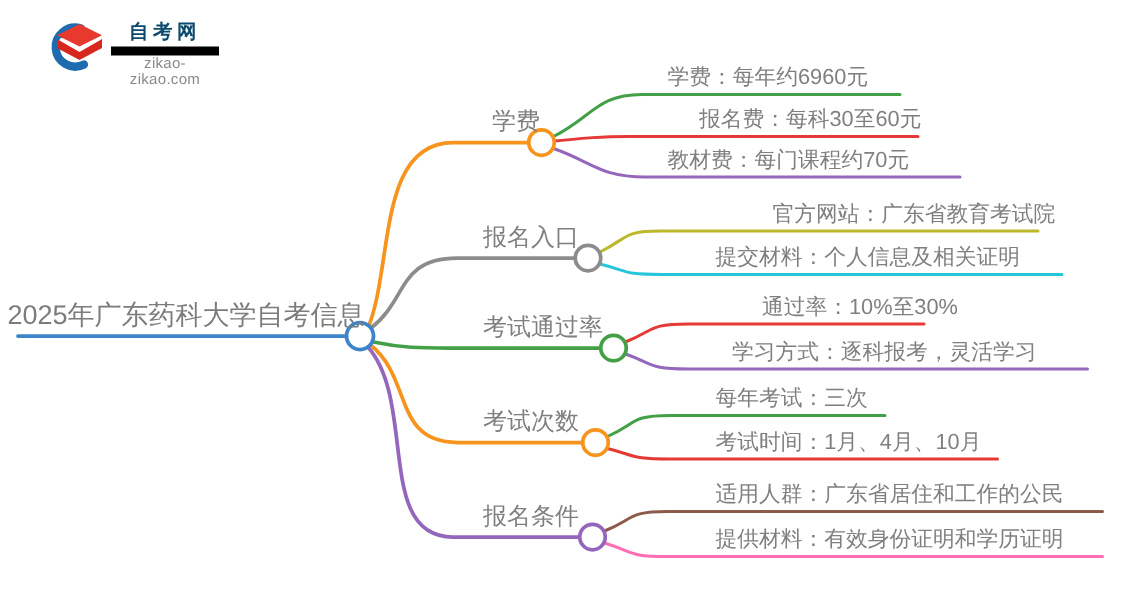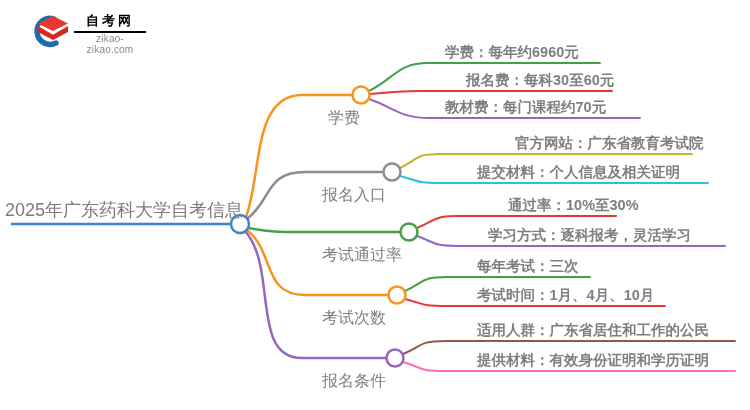--- a/index.html
+++ b/index.html
@@ -3,25 +3,25 @@
 <meta charset="utf-8">
 <style>
   html,body{margin:0;padding:0;background:#fff;}
   #stage{
     position:relative;width:750px;height:410px;background:#ffffff;overflow:hidden;
     font-family:"Liberation Sans","DejaVu Sans",sans-serif;
   }
   #edges{position:absolute;left:0;top:0;width:750px;height:410px;}
   .label{position:absolute;white-space:nowrap;color:#7f7f7f;line-height:19px;}
   .root-label{font-size:18px;text-align:right;width:228px;left:5px;top:201px;color:#7c7c7c;}
-  .branch-label{font-size:16px;margin-top:36px;}
-  .leaf-label{font-size:14.5px;font-weight:bold;}
+  .branch-label{font-size:16px;}
+  .leaf-label{font-size:14.5px;}
   .logo{position:absolute;left:30px;top:13px;display:flex;align-items:flex-start;}
   .logo-text{margin-left:4px;width:72px;text-align:center;}
-  .logo-title{font-size:13px;font-weight:bold;color:#000000;letter-spacing:3px;line-height:15px;padding-bottom:3px;border-bottom:2px solid #000000;}
+  .logo-title{font-size:13px;font-weight:bold;color:#0c4a6e;letter-spacing:3px;line-height:15px;padding-bottom:3px;border-bottom:6px solid #000000;}
   .logo-domain{font-size:10px;color:#8a8a8a;margin-top:0;letter-spacing:.2px;}
 </style>
 </head>
 <body>
 
 <div id="stage">
 
   <div class="logo">
     <svg width="40" height="38" viewBox="0 0 40 38">
       <path d="M 24 6 A 13 13 0 1 0 26 30" fill="none" stroke-width="5.5" stroke-linecap="round" stroke="#1e6bb0"></path>

